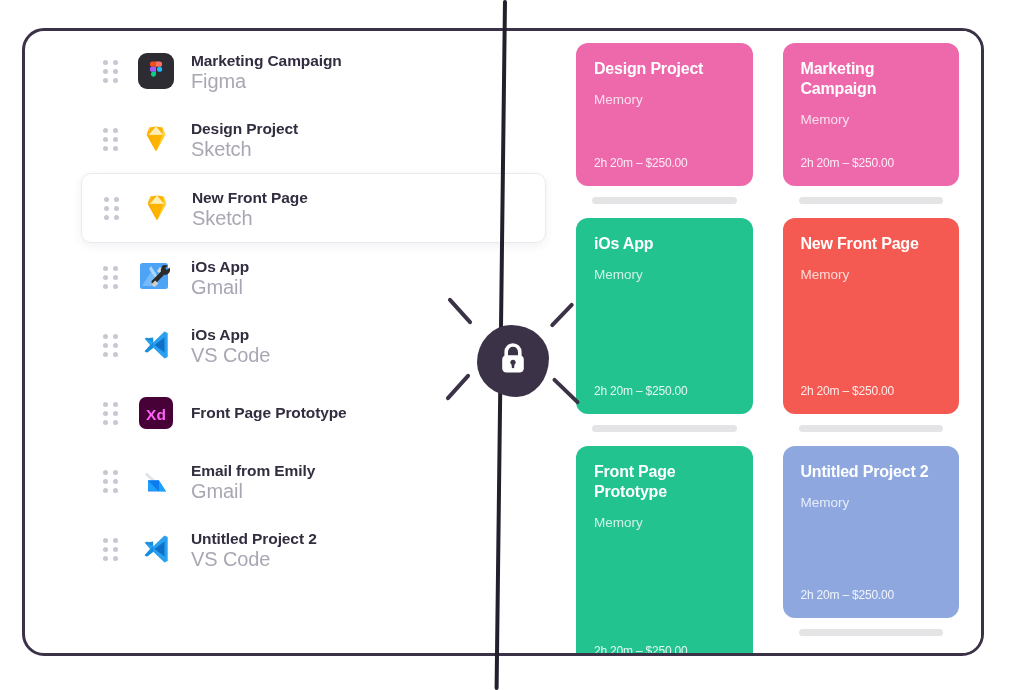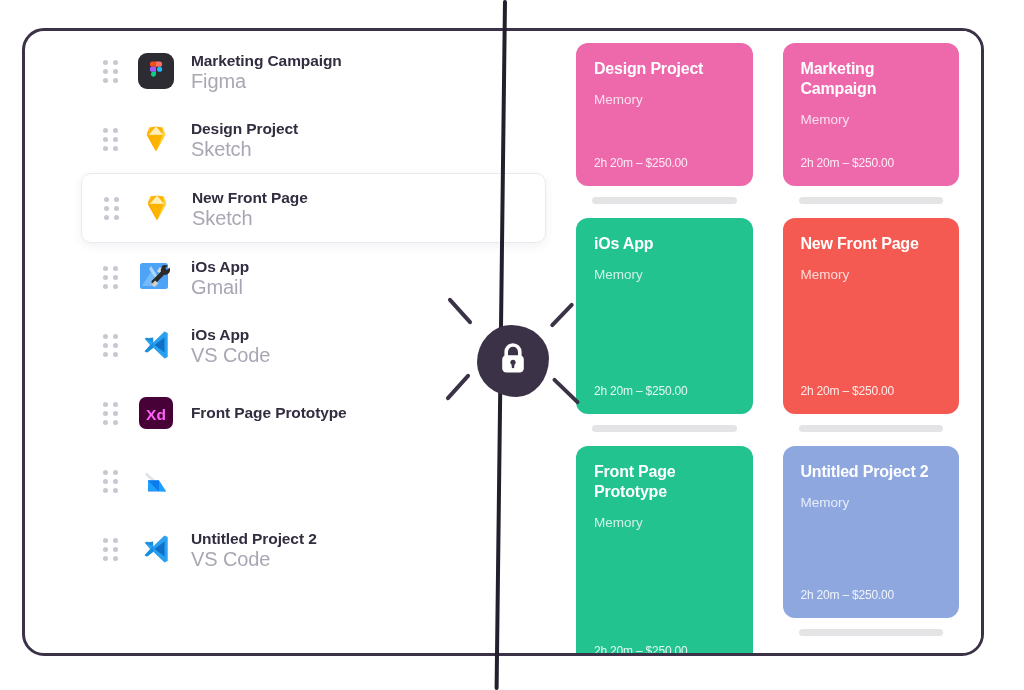--- a/index.html
+++ b/index.html
@@ -361,20 +361,24 @@
         <div class="app-icon">
           <svg viewBox="0 0 38 38">
             <path d="M9 10h20v11H9z" fill="#ffffff"></path>
             <path d="M9.5 10.4 22 21.5l-2 2L8 12.8z" fill="#dfe3ea"></path>
             <path d="M11 18.5h11v11H11z" fill="#2f7ff5"></path>
             <path d="M22 18.5 29 29.5H22z" fill="#1f9bff" opacity=".9"></path>
             <path d="M11 18.5h11l7 11-18-1z" fill="#1da1ff"></path>
             <path d="M11 18.5l11 11V18.5z" fill="#0b7bee"></path>
           </svg>
         </div>
+        <div class="item-text">
+          <div class="item-title">Email from Emily</div>
+          <div class="item-sub">Gmail</div>
+        </div>
       </div>
       <div class="list-item">
         <div class="drag-handle">
           <i></i>
           <i></i>
           <i></i>
           <i></i>
           <i></i>
           <i></i>
         </div>

